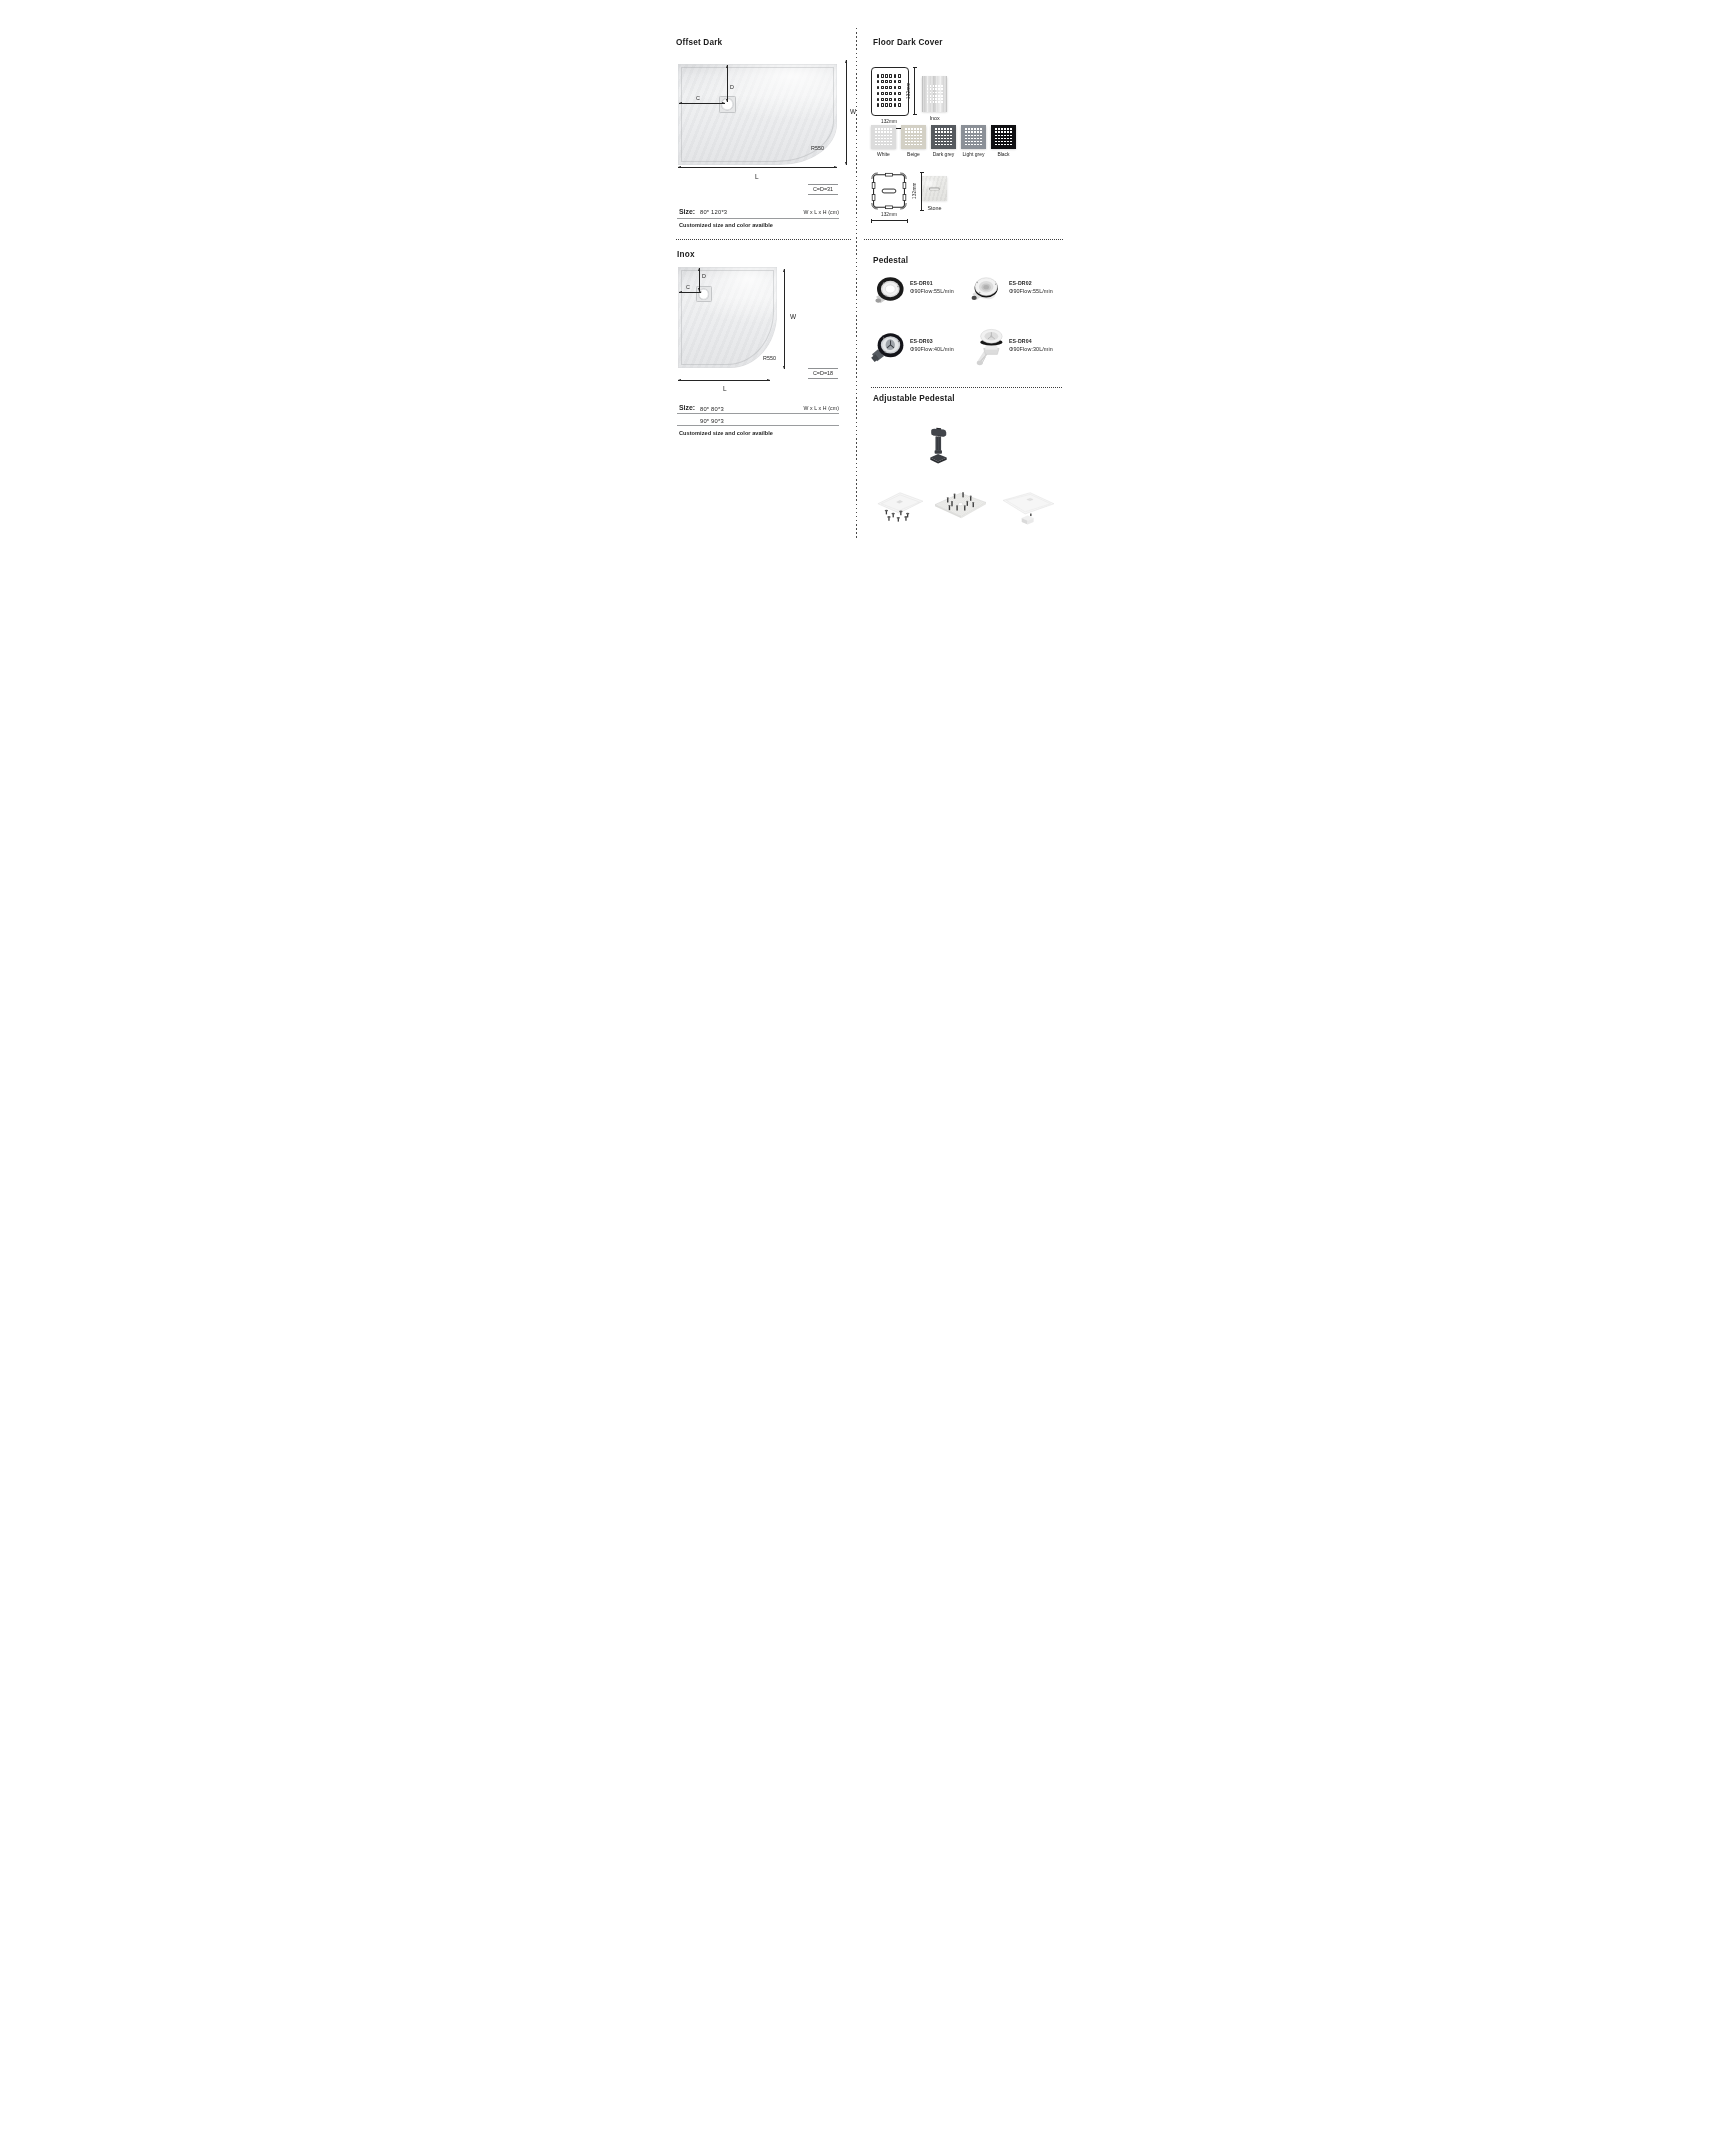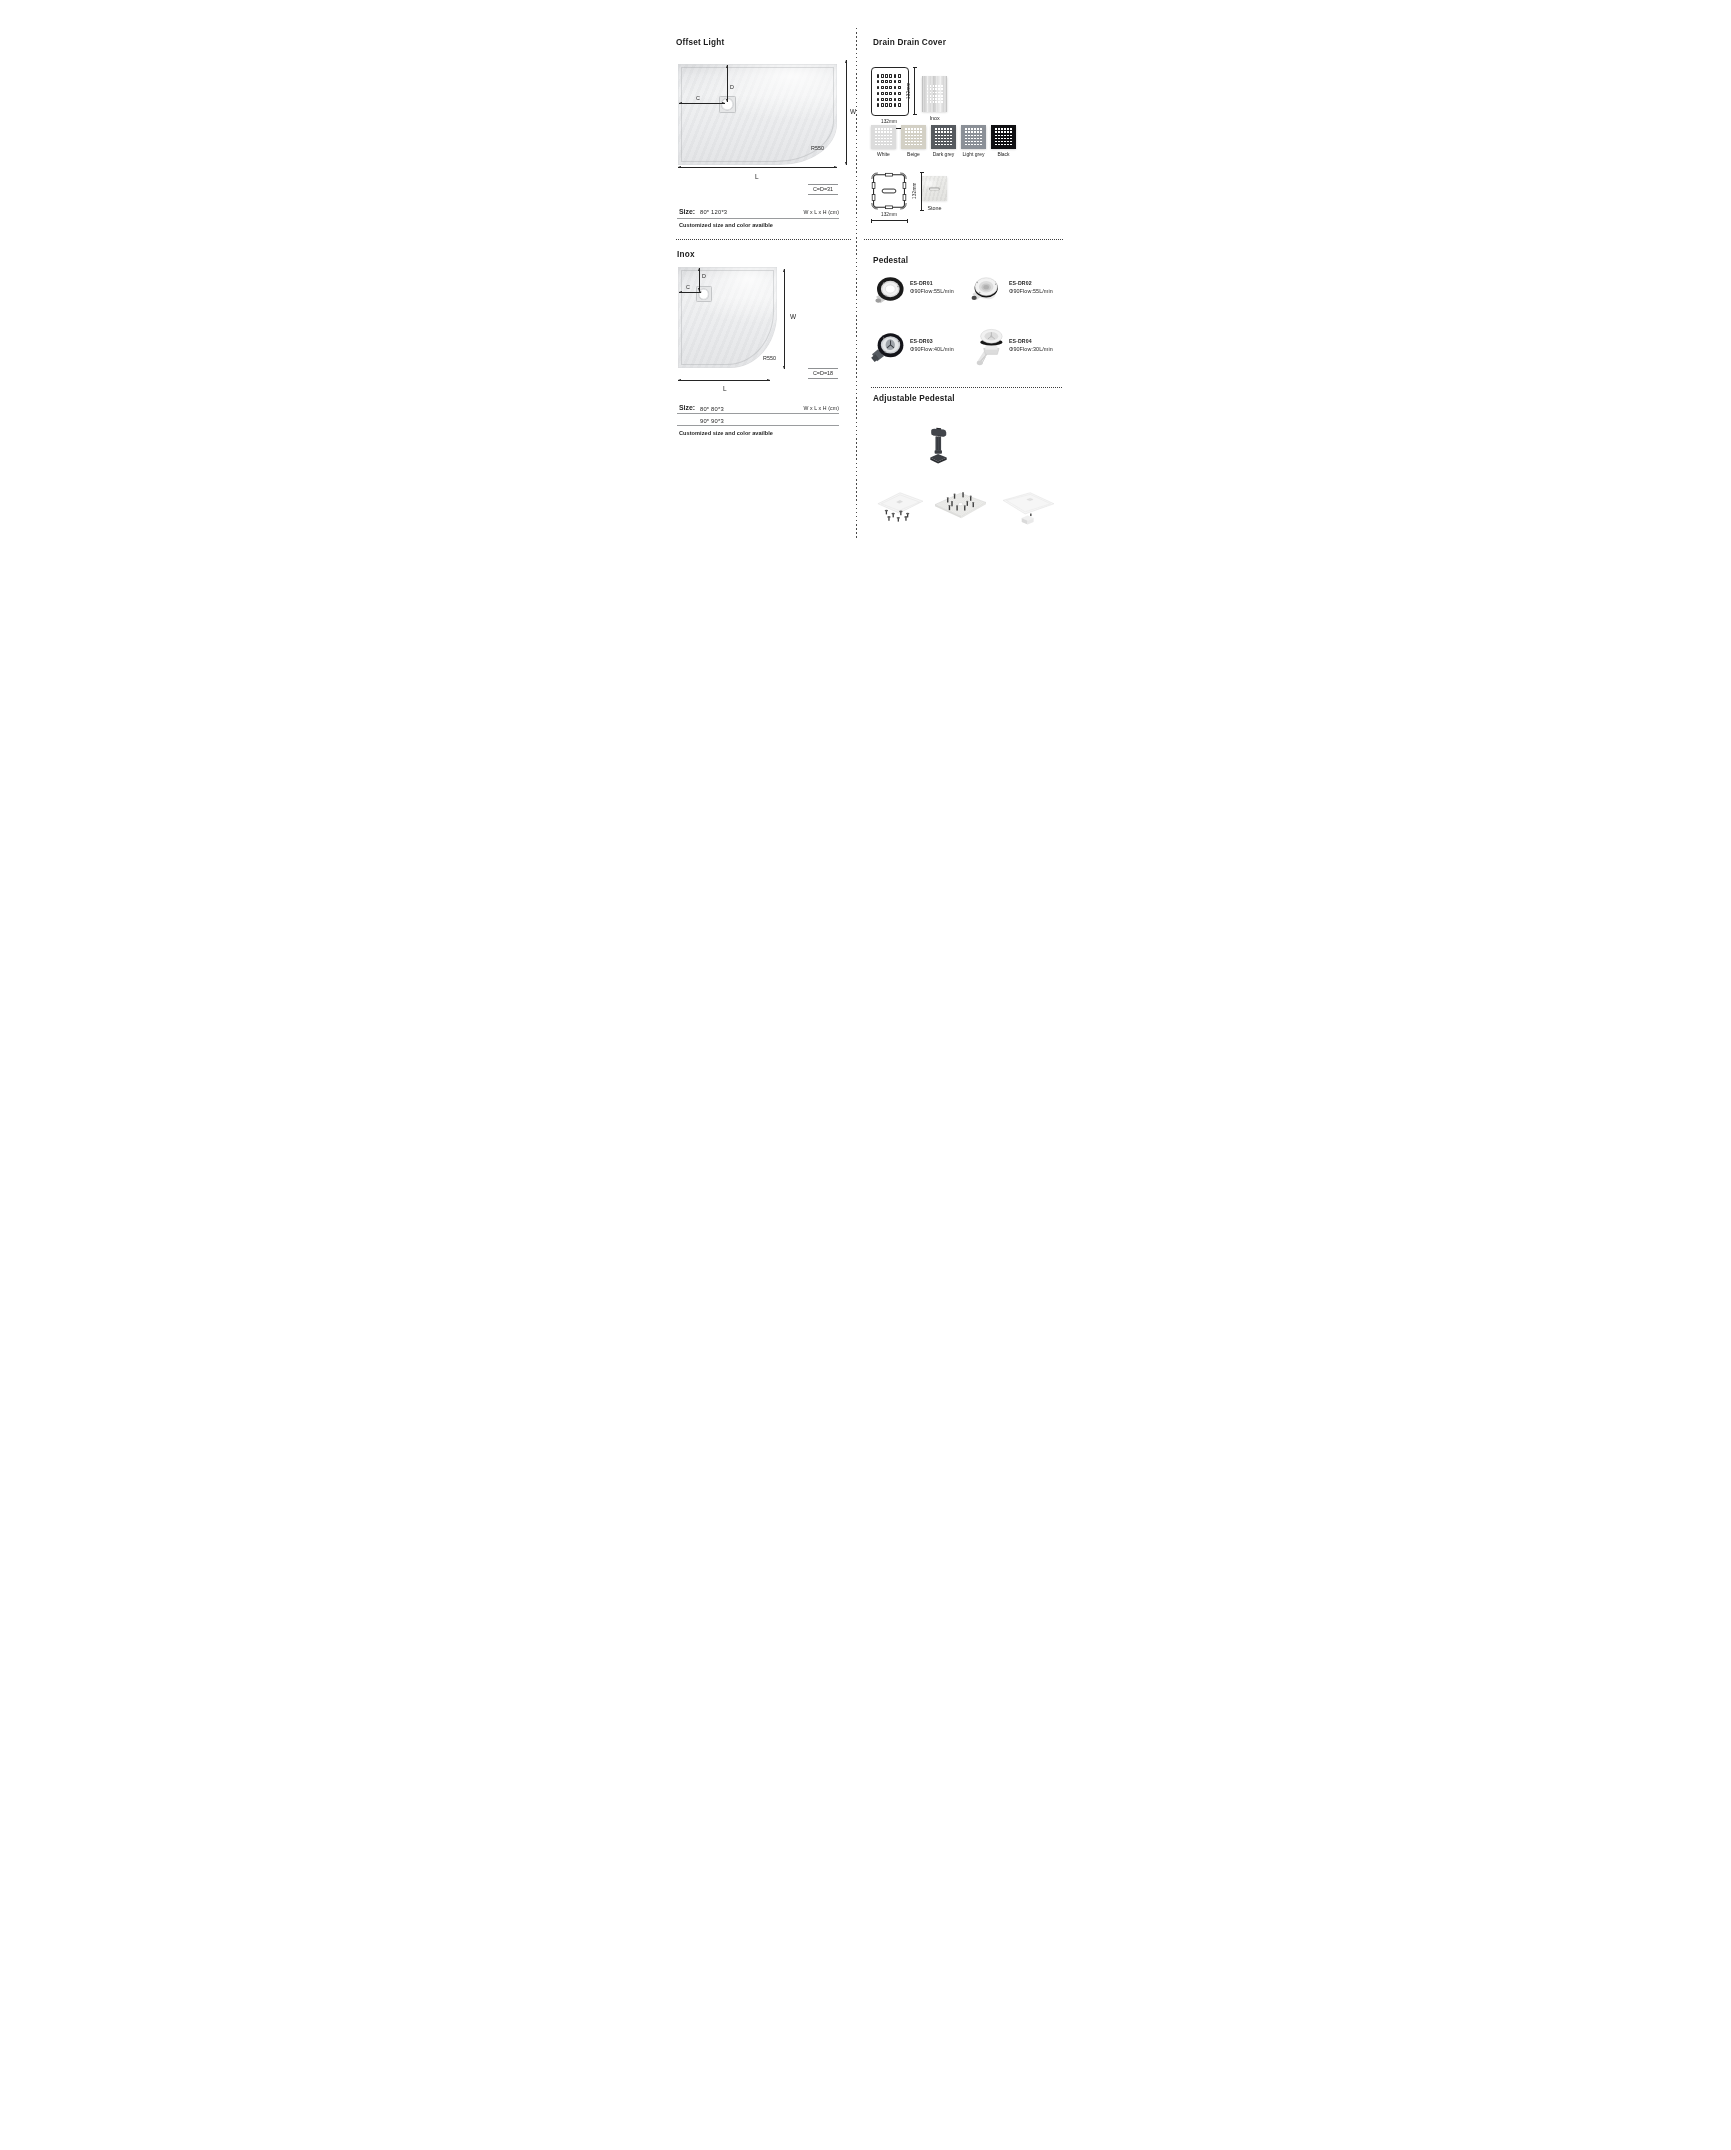--- a/index.html
+++ b/index.html
@@ -74,21 +74,21 @@
 <body>
 
 <div class="page">
 
   <div class="dash-v" style="left:207px;top:28px;height:510px;"></div>
 
   <div class="dot-h" style="left:27px;top:239px;width:176px;"></div>
   <div class="dot-h" style="left:215px;top:239px;width:199px;"></div>
   <div class="dot-h" style="left:222px;top:387px;width:192px;"></div>
 
-  <div class="sec-title" style="left:27px;top:38px;">Offset Light</div>
+  <div class="sec-title" style="left:27px;top:38px;">Offset Dark</div>
 
   <div class="tray" style="left:29px;top:64px;width:159px;height:101px;border-bottom-right-radius:58px 41px;">
     <div class="rim"></div>
     <div class="drainplate" style="left:41px;top:32px;width:14.6px;height:14.6px;">
       <div class="circ"></div>
     </div>
   </div>
 
   <div class="varrow" style="left:78px;top:65px;height:37px;"></div>
   <div class="lab dimtext" style="left:81px;top:84px;">D</div>
@@ -133,21 +133,21 @@
   <div class="minirule" style="left:159px;top:378px;width:30px;"></div>
 
   <div class="sizeword" style="left:30px;top:404px;">Size:</div>
   <div class="sizeval" style="left:51px;top:406px;">80* 80*3</div>
   <div class="unit" style="left:153px;top:405px;width:37px;">W x L x H (cm)</div>
   <div class="rule" style="left:28px;top:413px;width:162px;"></div>
   <div class="sizeval" style="left:51px;top:418px;">90* 90*3</div>
   <div class="rule" style="left:28px;top:425px;width:162px;"></div>
   <div class="note" style="left:30px;top:430px;">Customized size and color availble</div>
 
-  <div class="sec-title" style="left:224px;top:38px;">Drain Drain Cover</div>
+  <div class="sec-title" style="left:224px;top:38px;">Floor Dark Cover</div>
 
   <div class="abs" style="left:222px;top:67px;width:36px;height:47px;border:1.1px solid #242424;border-radius:3.9px;">
     <div class="holes outlined" style="left:4.7px;top:6px;width:24px;height:33px;column-gap:1.5px;row-gap:2.4px;">
         <i></i>
         <i></i>
         <i></i>
         <i></i>
         <i></i>
         <i></i>
         <i></i>

